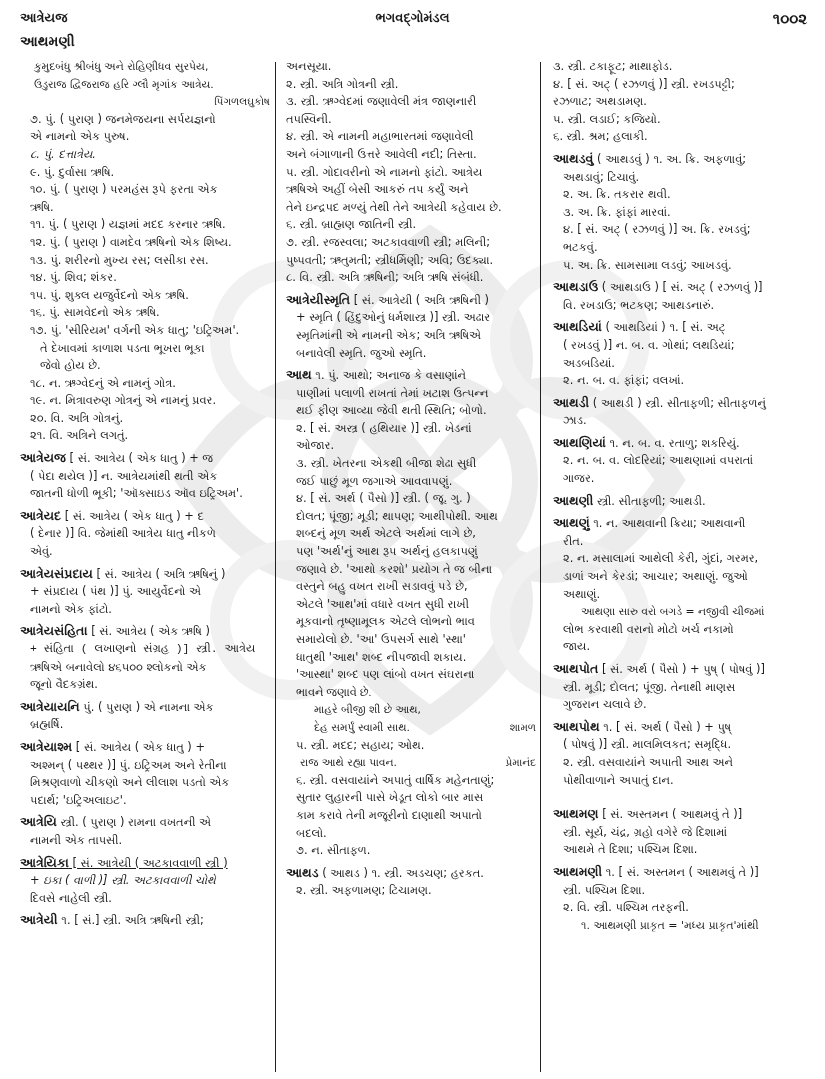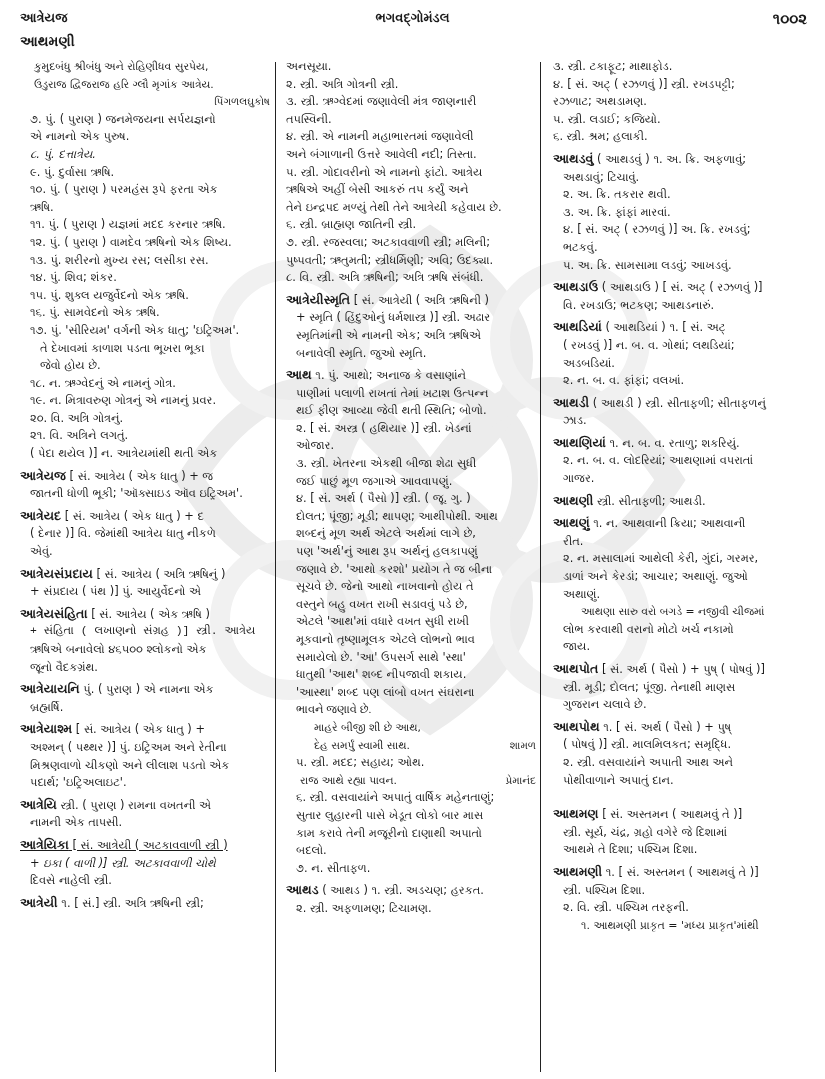--- a/index.html
+++ b/index.html
@@ -78,28 +78,29 @@
     <span class="line" style="padding-left: 10px;"><span>૧૪. પું. શિવ; શંકર.</span></span>
     <span class="line" style="padding-left: 10px;"><span>૧૫. પું. શુક્લ યજુર્વેદનો એક ઋષિ.</span></span>
     <span class="line" style="padding-left: 10px;"><span>૧૬. પું. સામવેદનો એક ઋષિ.</span></span>
     <span class="line" style="padding-left: 10px;"><span>૧૭. પું. 'સીરિયમ' વર્ગની એક ધાતુ; 'ઇટ્રિઅમ'.</span></span>
     <span class="line" style="padding-left: 20px;"><span>તે દેખાવમાં કાળાશ પડતા ભૂખરા ભૂકા</span></span>
     <span class="line" style="padding-left: 20px;"><span>જેવો હોય છે.</span></span>
     <span class="line" style="padding-left: 10px;"><span>૧૮. ન. ઋગ્વેદનું એ નામનું ગોત્ર.</span></span>
     <span class="line" style="padding-left: 10px;"><span>૧૯. ન. મિત્રાવરુણ ગોત્રનું એ નામનું પ્રવર.</span></span>
     <span class="line" style="padding-left: 10px;"><span>૨૦. વિ. અત્રિ ગોત્રનું.</span></span>
     <span class="line" style="padding-left: 10px;"><span>૨૧. વિ. અત્રિને લગતું.</span></span>
+    <span class="line" style="padding-left: 0px; margin-top: 4px;"><span class="hw">આત્રેયજ</span><span> [ સં. આત્રેય ( એક ધાતુ ) + જ</span></span>
     <span class="line" style="padding-left: 10px;"><span>( પેદા થયેલ )] ન. આત્રેયમાંથી થતી એક</span></span>
-    <span class="line" style="padding-left: 0px; margin-top: 4px;"><span class="hw">આત્રેયજ</span><span> [ સં. આત્રેય ( એક ધાતુ ) + જ</span></span>
     <span class="line" style="padding-left: 10px;"><span>જાતની ધોળી ભૂકી; 'ઑક્સાઇડ ઑવ ઇટ્રિઅમ'.</span></span>
     <span class="line" style="padding-left: 0px; margin-top: 4px;"><span class="hw">આત્રેયદ</span><span> [ સં. આત્રેય ( એક ધાતુ ) + દ</span></span>
     <span class="line" style="padding-left: 10px;"><span>( દેનાર )] વિ. જેમાંથી આત્રેય ધાતુ નીકળે</span></span>
     <span class="line" style="padding-left: 10px;"><span>એવું.</span></span>
     <span class="line" style="padding-left: 0px; margin-top: 4px;"><span class="hw">આત્રેયસંપ્રદાય</span><span> [ સં. આત્રેય ( અત્રિ ઋષિનું )</span></span>
     <span class="line" style="padding-left: 10px;"><span>+ સંપ્રદાય ( પંથ )] પું. આયુર્વેદનો એ</span></span>
+    <span class="line" style="padding-left: 10px;"><span>નામનો એક ફાંટો.</span></span>
     <span class="line" style="padding-left: 0px; margin-top: 4px;"><span class="hw">આત્રેયસંહિતા</span><span> [ સં. આત્રેય ( એક ઋષિ )</span></span>
     <span class="line" style="padding-left: 10px; font-family: Liberation Mono, monospace;"><span>+ સંહિતા ( લખાણનો સંગ્રહ )] સ્ત્રી. આત્રેય</span></span>
     <span class="line" style="padding-left: 10px;"><span>ઋષિએ બનાવેલો ૪૬૫૦૦ શ્લોકનો એક</span></span>
     <span class="line" style="padding-left: 10px;"><span>જૂનો વૈદકગ્રંથ.</span></span>
     <span class="line" style="padding-left: 0px; margin-top: 4px;"><span class="hw">આત્રેયાયનિ</span><span> પું. ( પુરાણ ) એ નામના એક</span></span>
     <span class="line" style="padding-left: 10px;"><span>બ્રહ્મર્ષિ.</span></span>
     <span class="line" style="padding-left: 0px; margin-top: 4px;"><span class="hw">આત્રેયાશ્મ</span><span> [ સં. આત્રેય ( એક ધાતુ ) +</span></span>
     <span class="line" style="padding-left: 10px;"><span>અશ્મન્ ( પથ્થર )] પું. ઇટ્રિઅમ અને રેતીના</span></span>
     <span class="line" style="padding-left: 10px;"><span>મિશ્રણવાળો ચીકણો અને લીલાશ પડતો એક</span></span>
     <span class="line" style="padding-left: 10px;"><span>પદાર્થ; 'ઇટ્રિઅલાઇટ'.</span></span>
@@ -133,21 +134,20 @@
     <span class="line" style="padding-left: 10px;"><span>થઈ ફીણ આવ્યા જેવી થતી સ્થિતિ; બોળો.</span></span>
     <span class="line" style="padding-left: 10px;"><span>૨. [ સં. અસ્ત્ર ( હથિયાર )] સ્ત્રી. ખેડનાં</span></span>
     <span class="line" style="padding-left: 10px;"><span>ઓજાર.</span></span>
     <span class="line" style="padding-left: 10px;"><span>૩. સ્ત્રી. ખેતરના એકથી બીજા શેઢા સુધી</span></span>
     <span class="line" style="padding-left: 10px;"><span>જઈ પાછું મૂળ જગાએ આવવાપણું.</span></span>
     <span class="line" style="padding-left: 10px;"><span>૪. [ સં. અર્થ ( પૈસો )] સ્ત્રી. ( જૂ. ગુ. )</span></span>
     <span class="line" style="padding-left: 10px;"><span>દોલત; પૂંજી; મૂડી; થાપણ; આથીપોથી. આથ</span></span>
     <span class="line" style="padding-left: 10px;"><span>શબ્દનું મૂળ અર્થ એટલે અર્થમાં લાગે છે,</span></span>
     <span class="line" style="padding-left: 10px;"><span>પણ 'અર્થ'નું આથ રૂપ અર્થનું હલકાપણું</span></span>
     <span class="line" style="padding-left: 10px;"><span>જણાવે છે. 'આથો કરશો' પ્રયોગ તે જ બીના</span></span>
-    <span class="line" style="padding-left: 10px;"><span>સૂચવે છે. જેનો આથો નાખવાનો હોય તે</span></span>
     <span class="line" style="padding-left: 10px;"><span>વસ્તુને બહુ વખત રાખી સડાવવું પડે છે,</span></span>
     <span class="line" style="padding-left: 10px;"><span>એટલે 'આથ'માં વધારે વખત સુધી રાખી</span></span>
     <span class="line" style="padding-left: 10px;"><span>મૂકવાનો તૃષ્ણામૂલક એટલે લોભનો ભાવ</span></span>
     <span class="line" style="padding-left: 10px;"><span>સમાયેલો છે. 'આ' ઉપસર્ગ સાથે 'સ્થા'</span></span>
     <span class="line" style="padding-left: 10px;"><span>ધાતુથી 'આથ' શબ્દ નીપજાવી શકાય.</span></span>
     <span class="line" style="padding-left: 10px;"><span>'આસ્થા' શબ્દ પણ લાંબો વખત સંઘરાના</span></span>
     <span class="line" style="padding-left: 10px; font-family: Liberation Serif, serif;"><span>ભાવને જણાવે છે.</span></span>
     <span class="line" style="padding-left: 28px; font-size: 10.8px;"><span>માહરે બીજી શી છે આથ,</span></span>
     <span class="line" style="padding-left: 28px; font-size: 10.8px;"><span>દેહ સમર્પું સ્વામી સાથ.</span><span class="src">શામળ</span></span>
     <span class="line" style="padding-left: 10px;"><span>૫. સ્ત્રી. મદદ; સહાય; ઓથ.</span></span>

